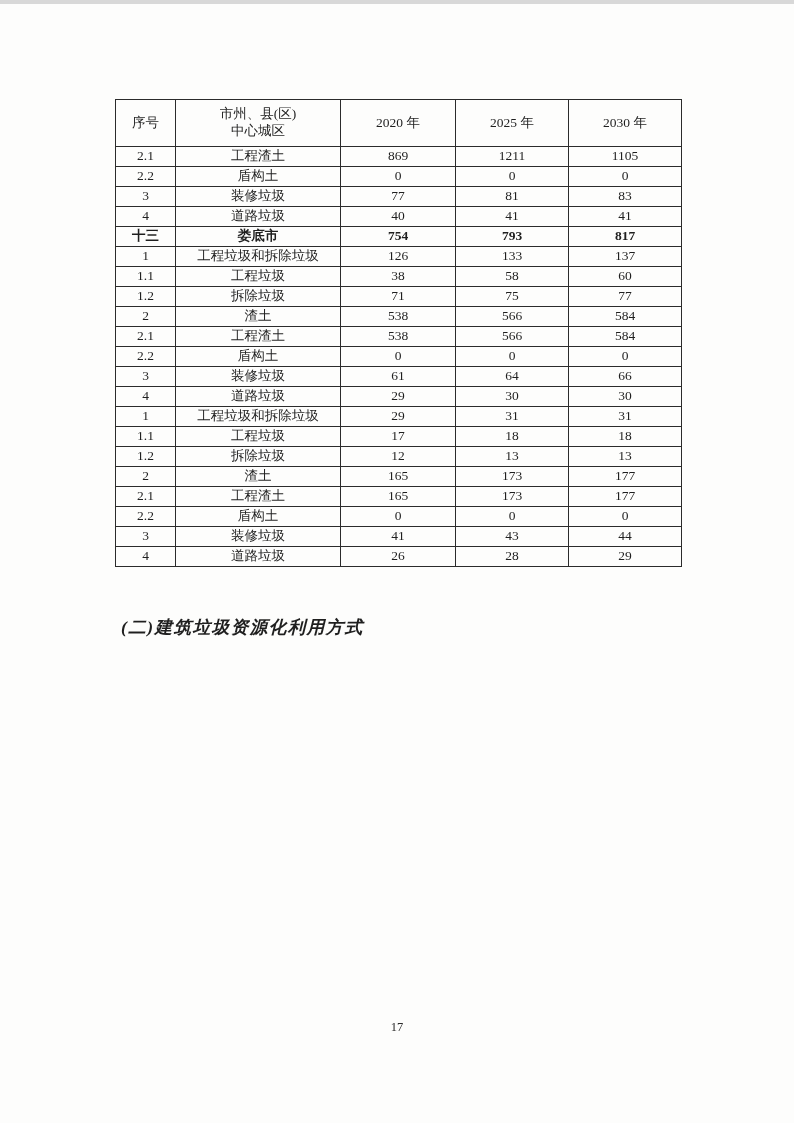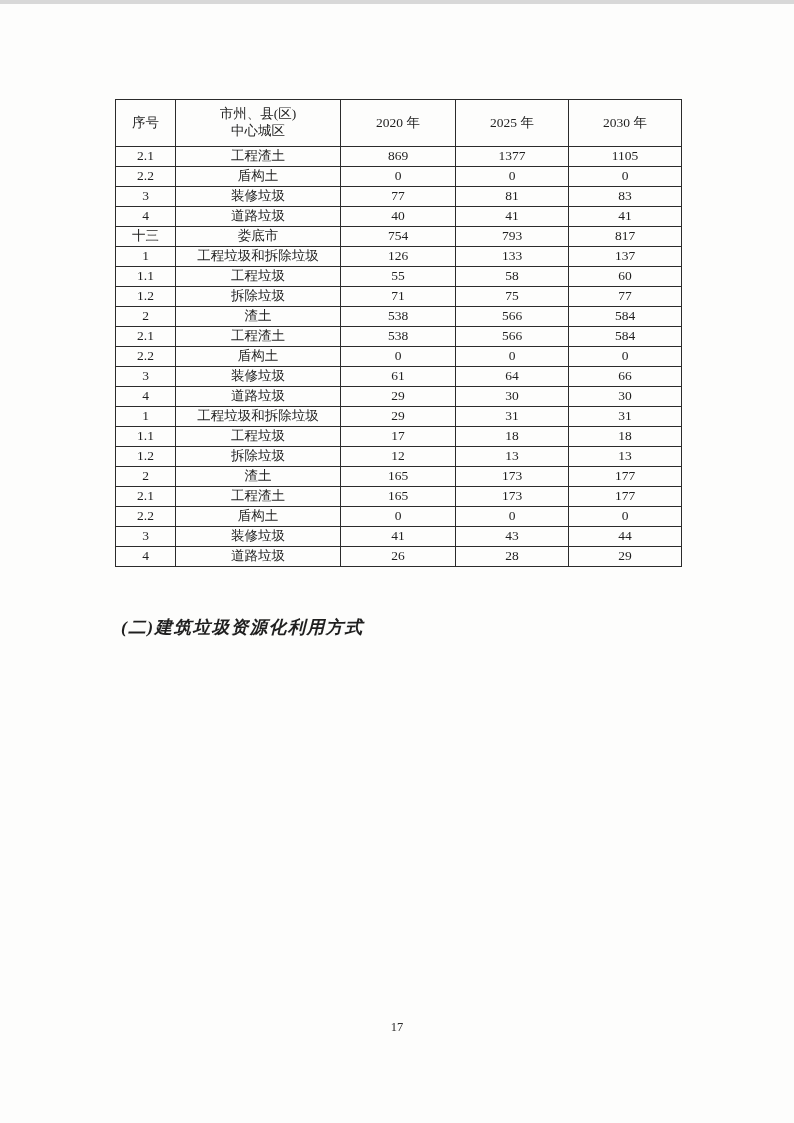--- a/index.html
+++ b/index.html
@@ -36,21 +36,21 @@
     height: 19px;
     line-height: 1.25;
     font-weight: normal;
     overflow: hidden;
     white-space: nowrap;
   }
   table.waste-table thead th {
     height: 46px;
   }
   tr.bold-row td {
-    font-weight: normal;
+    font-weight: bold;
   }
 
   
   .section-heading {
     margin: 48px 0 0 6px;
     font-size: 17.5px;
     font-weight: bold;
     letter-spacing: 1.5px;
     font-style: italic;
   }
@@ -105,21 +105,21 @@
         <th>2020 年</th>
         <th>2025 年</th>
         <th>2030 年</th>
       </tr>
     </thead>
     <tbody>
         <tr>
           <td>2.1</td>
           <td>工程渣土</td>
           <td>869</td>
-          <td>1377</td>
+          <td>1211</td>
           <td>1105</td>
         </tr>
         <tr>
           <td>2.2</td>
           <td>盾构土</td>
           <td>0</td>
           <td>0</td>
           <td>0</td>
         </tr>
         <tr>
@@ -146,21 +146,21 @@
         <tr>
           <td>1</td>
           <td>工程垃圾和拆除垃圾</td>
           <td>126</td>
           <td>133</td>
           <td>137</td>
         </tr>
         <tr>
           <td>1.1</td>
           <td>工程垃圾</td>
-          <td>55</td>
+          <td>38</td>
           <td>58</td>
           <td>60</td>
         </tr>
         <tr>
           <td>1.2</td>
           <td>拆除垃圾</td>
           <td>71</td>
           <td>75</td>
           <td>77</td>
         </tr>

